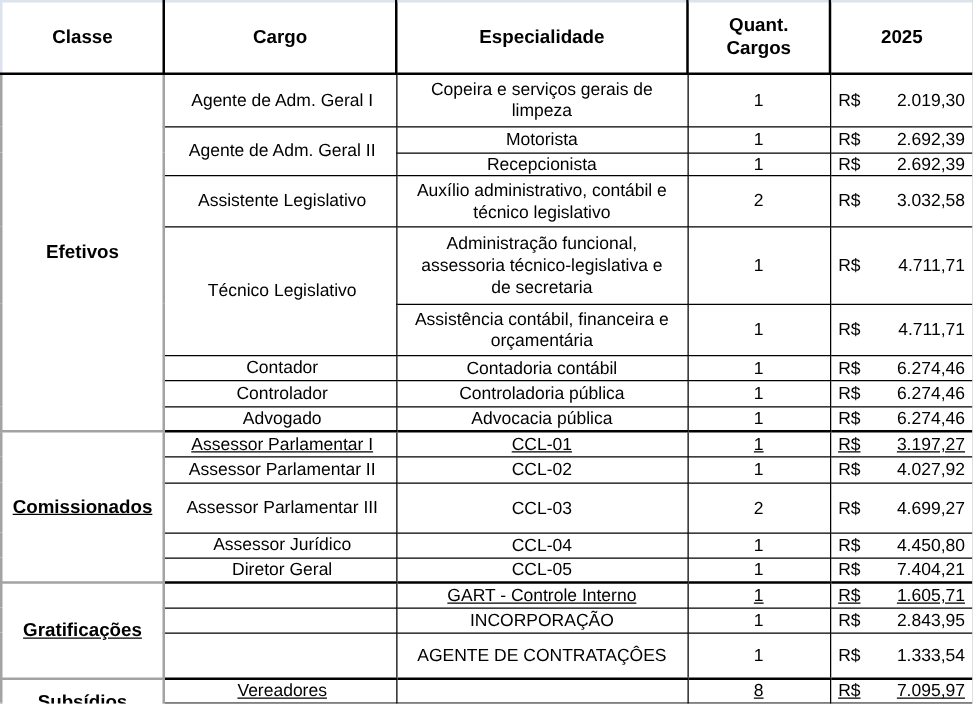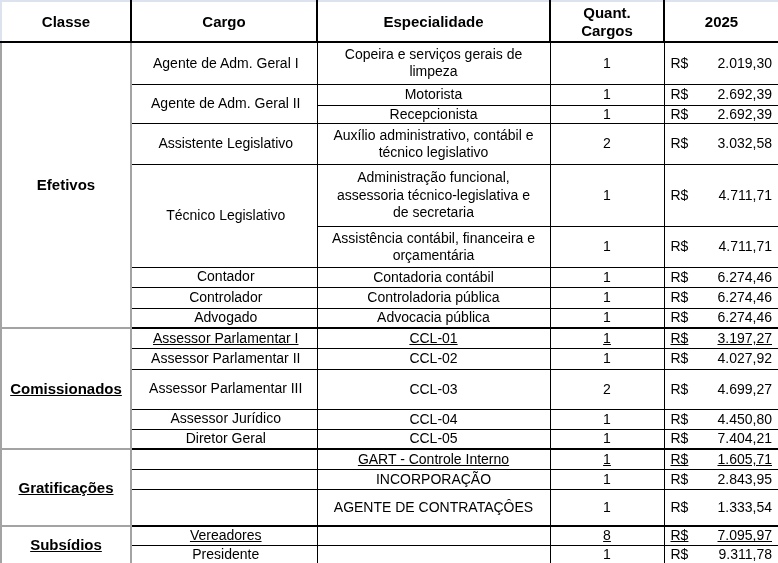--- a/index.html
+++ b/index.html
@@ -66,21 +66,21 @@
     display: flex;
     justify-content: space-between;
     align-items: center;
   }
   
   tbody td:last-child, thead th:last-child { border-right: 2px solid #000; }
   tbody tr:last-child td { border-bottom: 2px solid #000; margin-left: 18px; }
   
   .bt2 { border-top: 2px solid #000 !important; text-decoration: underline; }
   
-  tr.hH  { height: 41px; }
+  tr.hH  { height: 58px; }
   tr.h18 { height: 18px; }
   tr.h19 { height: 19px; }
   tr.h20 { height: 20px; }
   tr.h21 { height: 21px; }
   tr.h37 { height: 37px; }
   tr.h40 { height: 40px; }
   tr.h41 { height: 41px; }
   tr.h42 { height: 42px; }
   tr.h62 { height: 62px; }
 </style>

